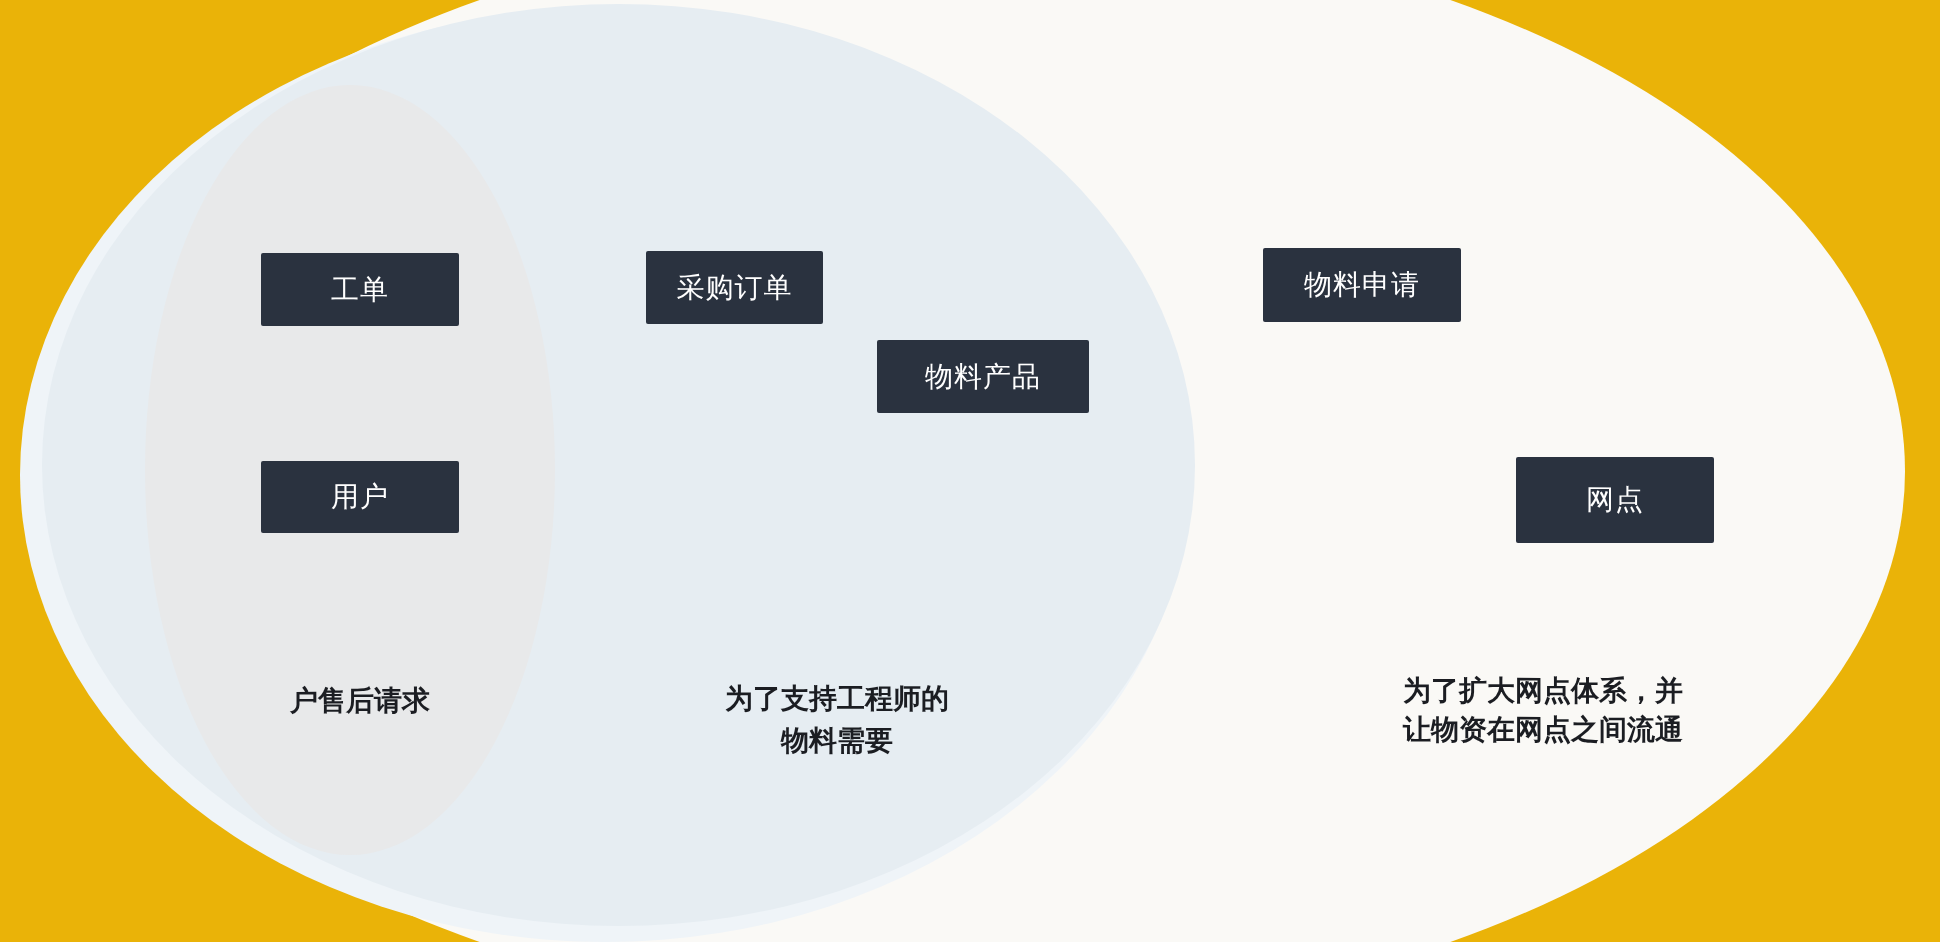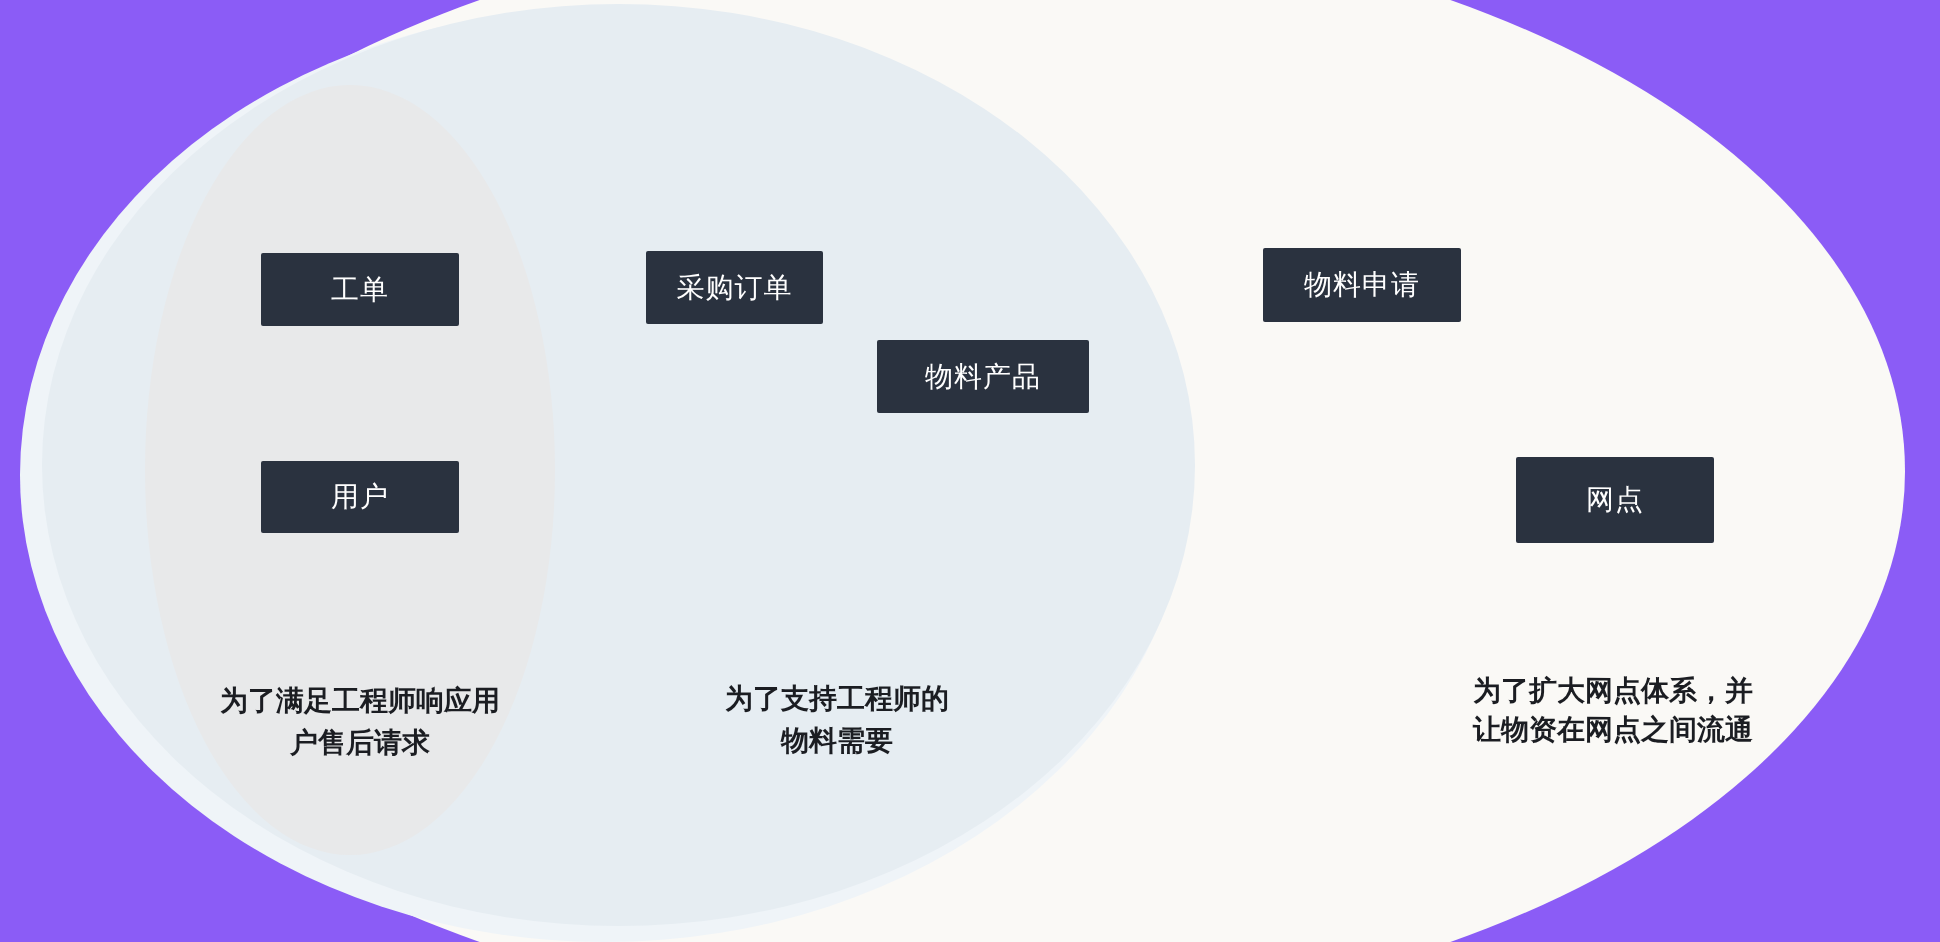--- a/index.html
+++ b/index.html
@@ -5,21 +5,21 @@
   html, body {
     margin: 0;
     padding: 0;
     background: #ffffff;
   }
   .canvas {
     position: relative;
     width: 1940px;
     height: 942px;
     overflow: hidden;
-    background: #8b5cf6;
+    background: #eab308;
     font-family: "Liberation Sans", sans-serif;
   }
   .shape {
     position: absolute;
     border-radius: 50%;
   }
   .shape-beige {
     left: 25px;
     top: -79px;
     width: 1880px;
@@ -63,40 +63,39 @@
     white-space: nowrap;
   }
   .caption {
     position: absolute;
     color: #1b1d22;
     font-size: 28px;
     font-weight: 600;
     line-height: 42px;
   }
   .caption.center { text-align: center; }
-  .caption.left-align { text-align: right; line-height: 39px; }
+  .caption.left-align { text-align: center; line-height: 39px; }
 </style>
 </head>
 <body>
 
 <div class="canvas">
 
   <div class="shape shape-beige"></div>
   <div class="shape shape-blue-outer"></div>
   <div class="shape shape-blue"></div>
   <div class="shape shape-gray"></div>
 
   <div class="entity" style="left:261px; top:253px; width:198px; height:73px">
     <span class="entity-label">工单</span>
   </div>
   <div class="entity" style="left:261px; top:461px; width:198px; height:72px">
     <span class="entity-label">用户</span>
   </div>
   <div class="caption center" style="left:160px; top:680px; width:400px">
-    <div>为了满足工程师响应用</div>
     <div>户售后请求</div>
   </div>
 
   <div class="entity" style="left:646px; top:251px; width:177px; height:73px">
     <span class="entity-label">采购订单</span>
   </div>
   <div class="entity" style="left:877px; top:340px; width:212px; height:73px">
     <span class="entity-label">物料产品</span>
   </div>
   <div class="caption center" style="left:637px; top:678px; width:400px">

